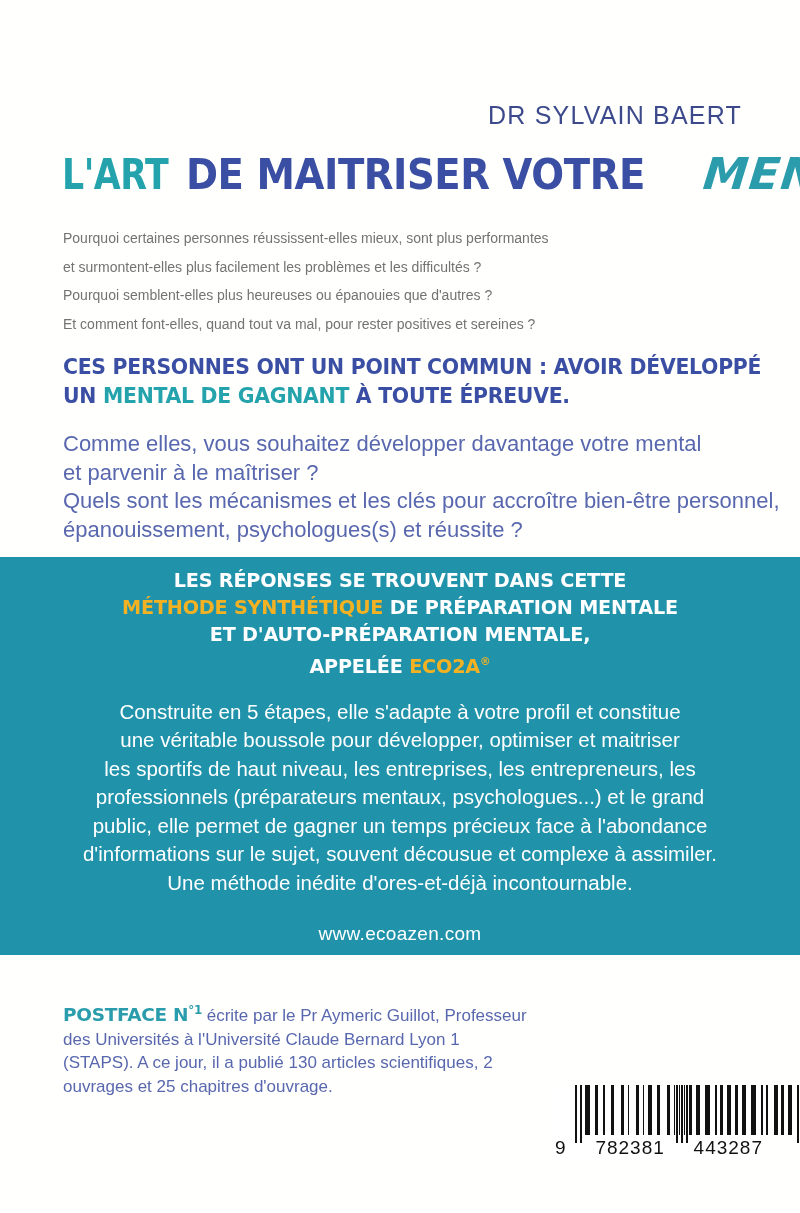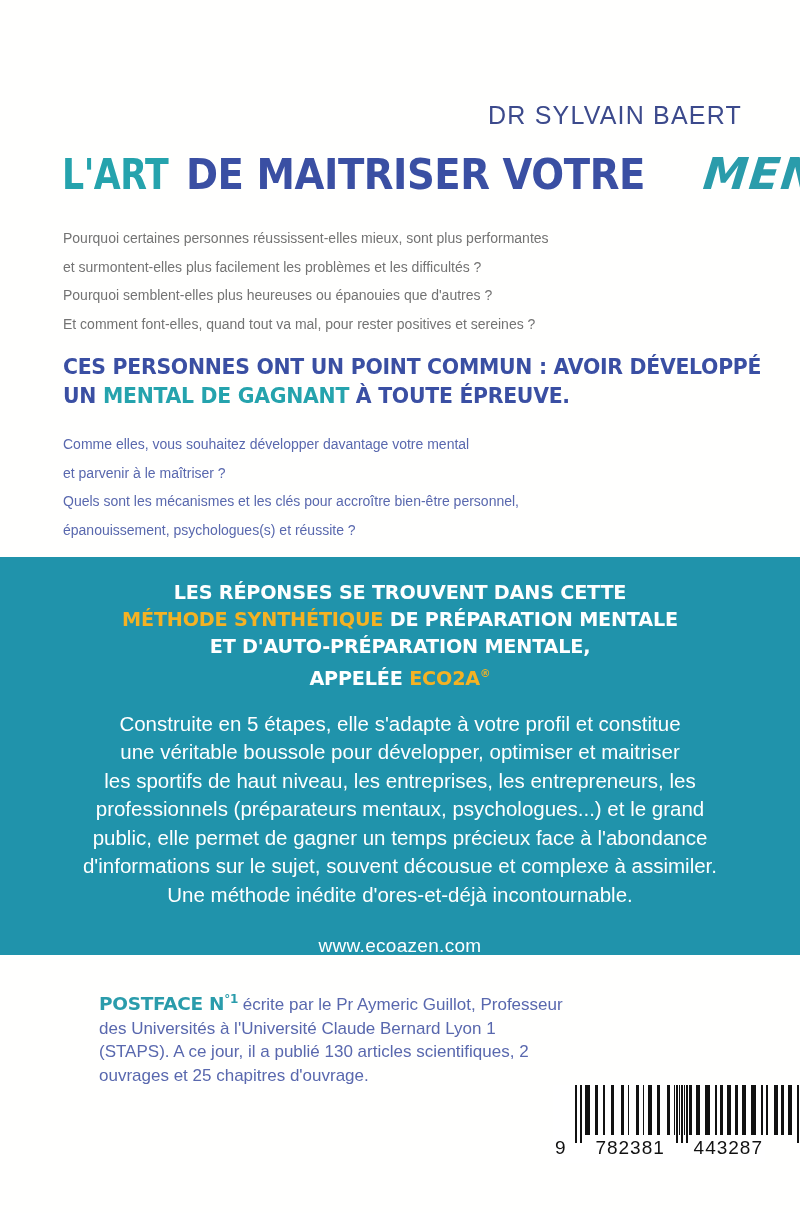--- a/index.html
+++ b/index.html
@@ -107,37 +107,37 @@
   .statement .hl { color: #25a3ad; }
   .statement div { white-space: nowrap; transform: scaleX(0.95); transform-origin: left center; }
 
   
   .questions-block {
     position: absolute;
     top: 430px;
     left: 63px;
     width: 670px;
     font-family: "Liberation Sans", sans-serif;
-    font-size: 14px;
+    font-size: 22px;
     line-height: 28.5px;
     color: #5968ae;
   }
   .questions-block div { white-space: nowrap; }
 
   
   .teal-band {
     position: absolute;
     top: 557px;
     left: 0;
     width: 800px;
     height: 398px;
     background: #2093ab;
   }
   .band-heading {
-    margin-top: 22px;
+    margin-top: 10px;
     text-align: center;
     font-family: "DejaVu Sans", sans-serif;
     font-size: 20px;
     line-height: 27px;
     font-weight: 700;
     color: #ffffff;
     letter-spacing: -0.2px;
   }
   .band-heading div { white-space: nowrap; transform: scaleX(0.96); }
   .band-heading .gold { color: #f4b223; }
@@ -295,21 +295,21 @@
       <div>public, elle permet de gagner un temps précieux face à l'abondance</div>
       <div>d'informations sur le sujet, souvent décousue et complexe à assimiler.</div>
       <div>Une méthode inédite d'ores-et-déjà incontournable.</div>
     </div>
 
     <div class="band-url">www.ecoazen.com</div>
   </div>
 
   <div class="bottom">
 
-    <div class="postface" id="postface-1" style="top:13px;margin-left:36px;">
+    <div class="postface" id="postface-1" style="top:24px;">
       <span class="lead"><span>POSTFACE N</span><span class="sup">°1</span></span><span class="body"> écrite par le Pr Aymeric Guillot, Professeur des Universités à l'Université Claude Bernard Lyon 1 (STAPS). A ce jour, il a publié 130 articles scientifiques, 2 ouvrages et 25 chapitres d'ouvrage.</span>
     </div>
 
 
     <div class="publisher-info">
     </div>
 
     <div class="barcode-wrap">
       <div class="bars" id="bars">
           <i class="tall" style="width:1.55px"></i>

